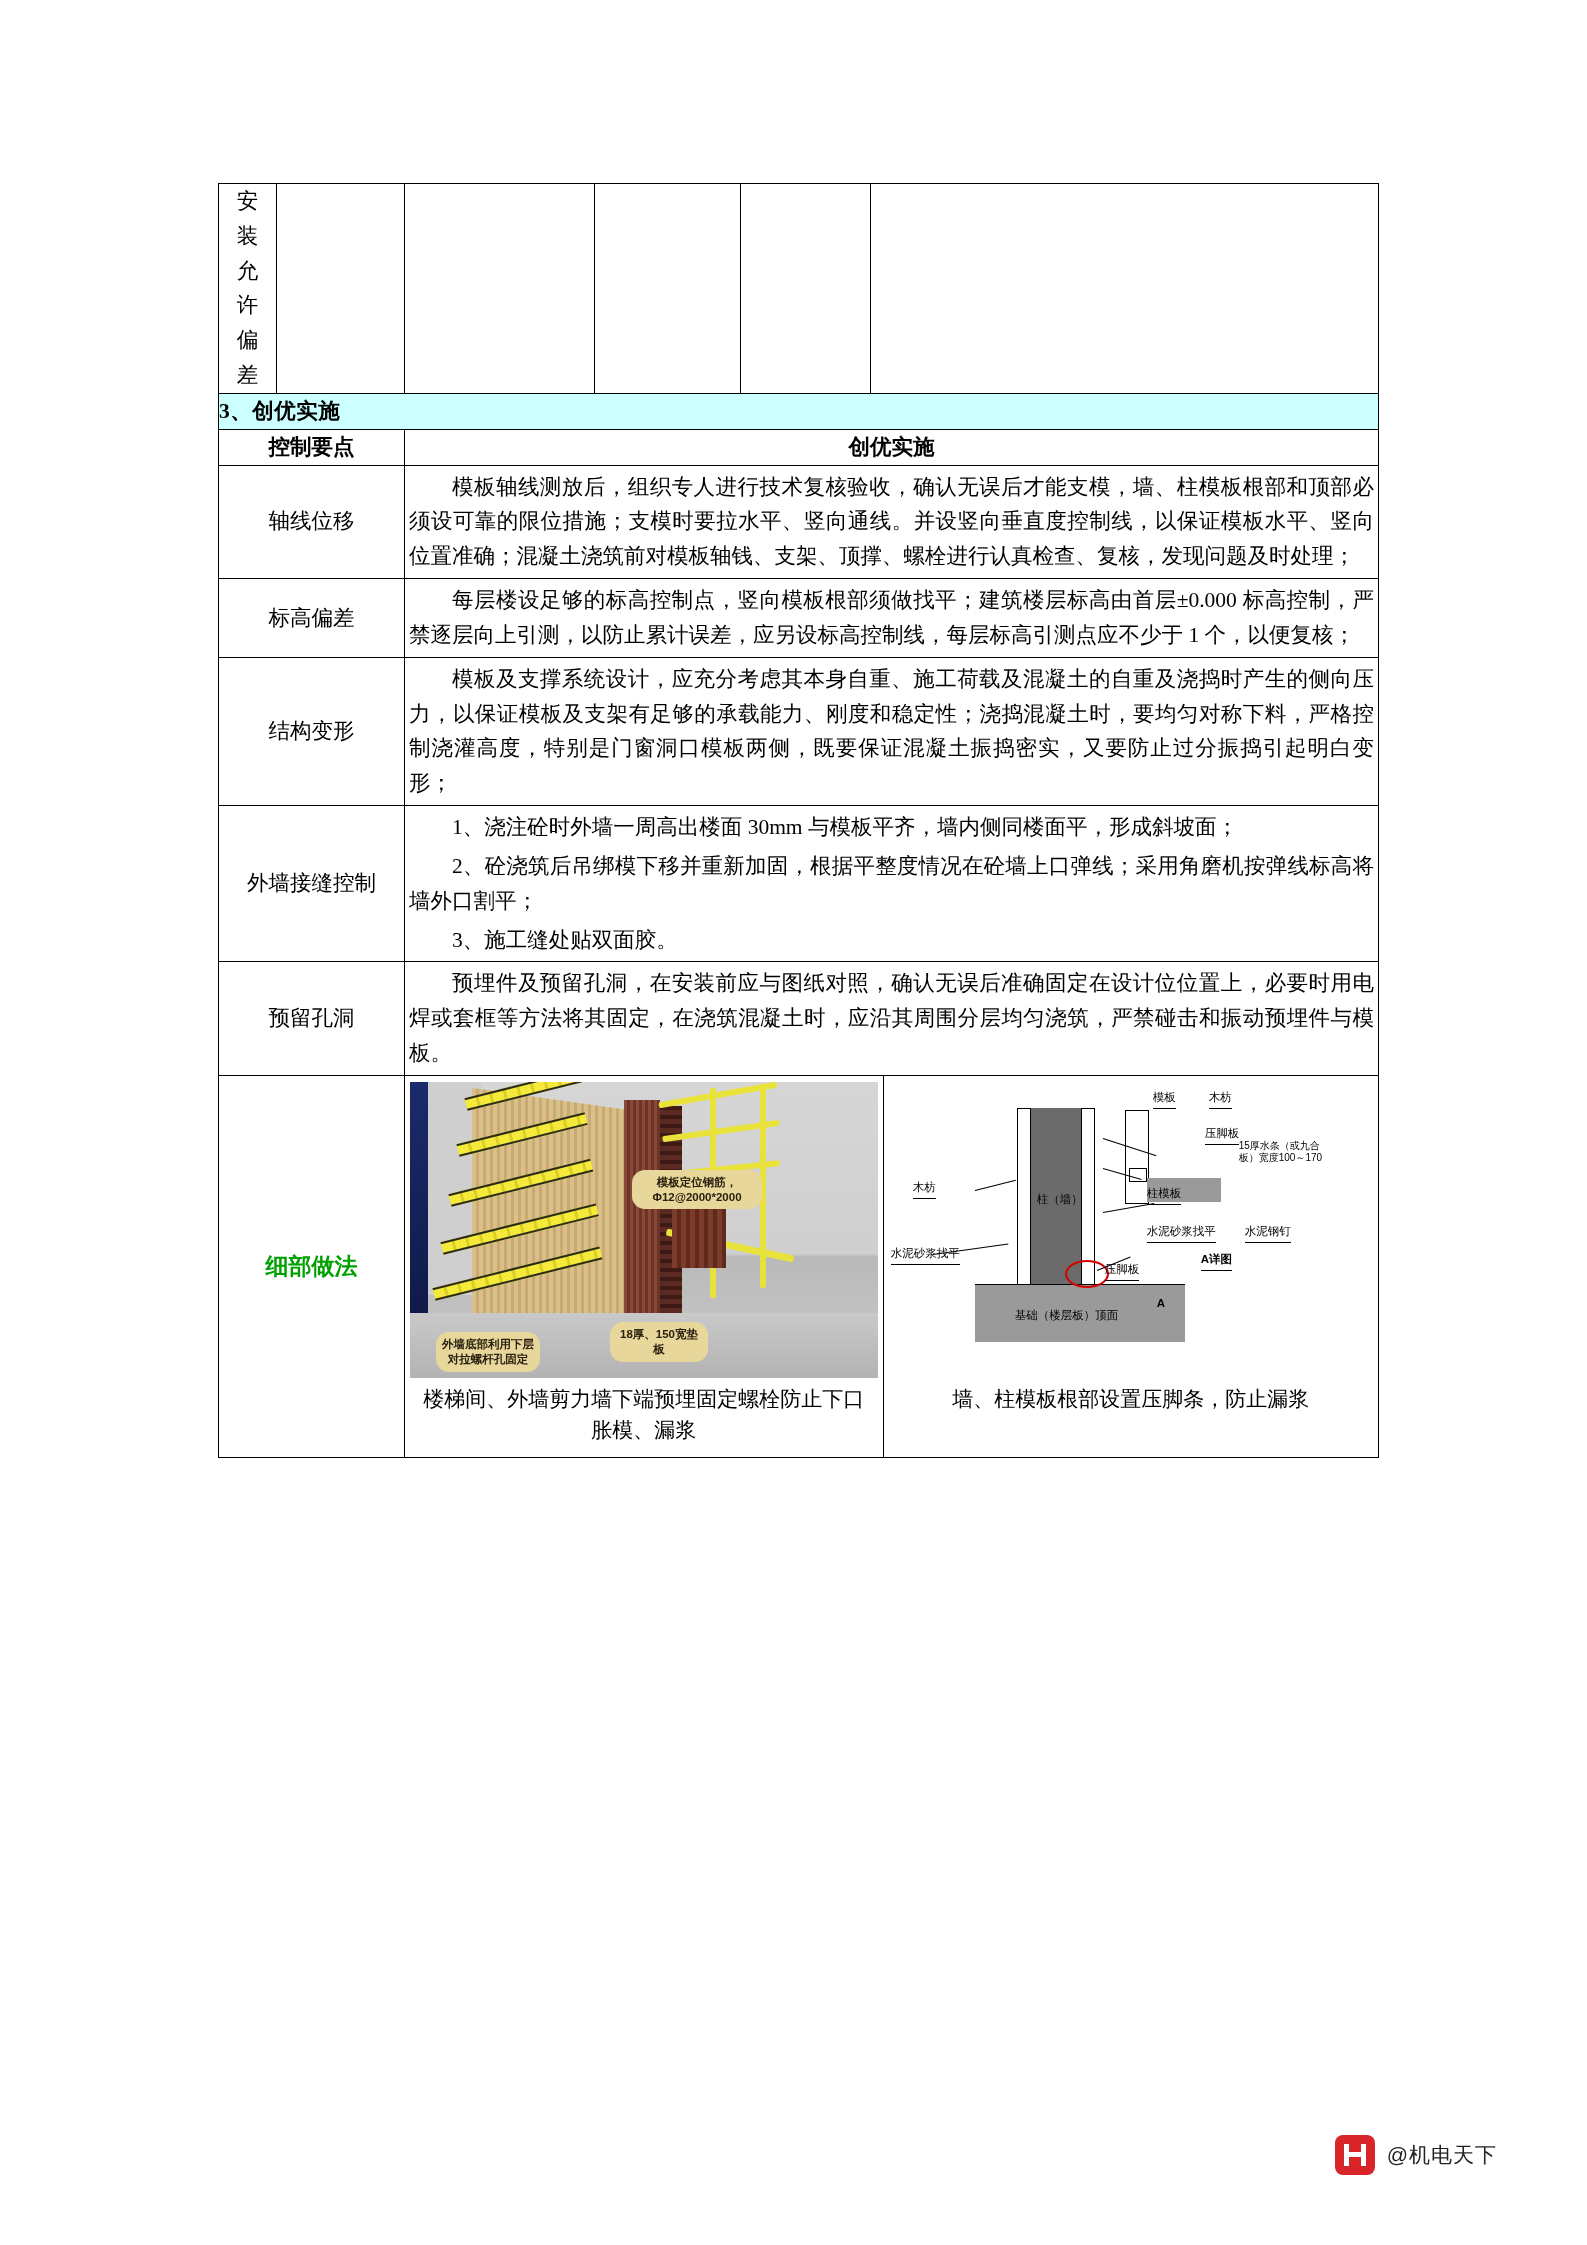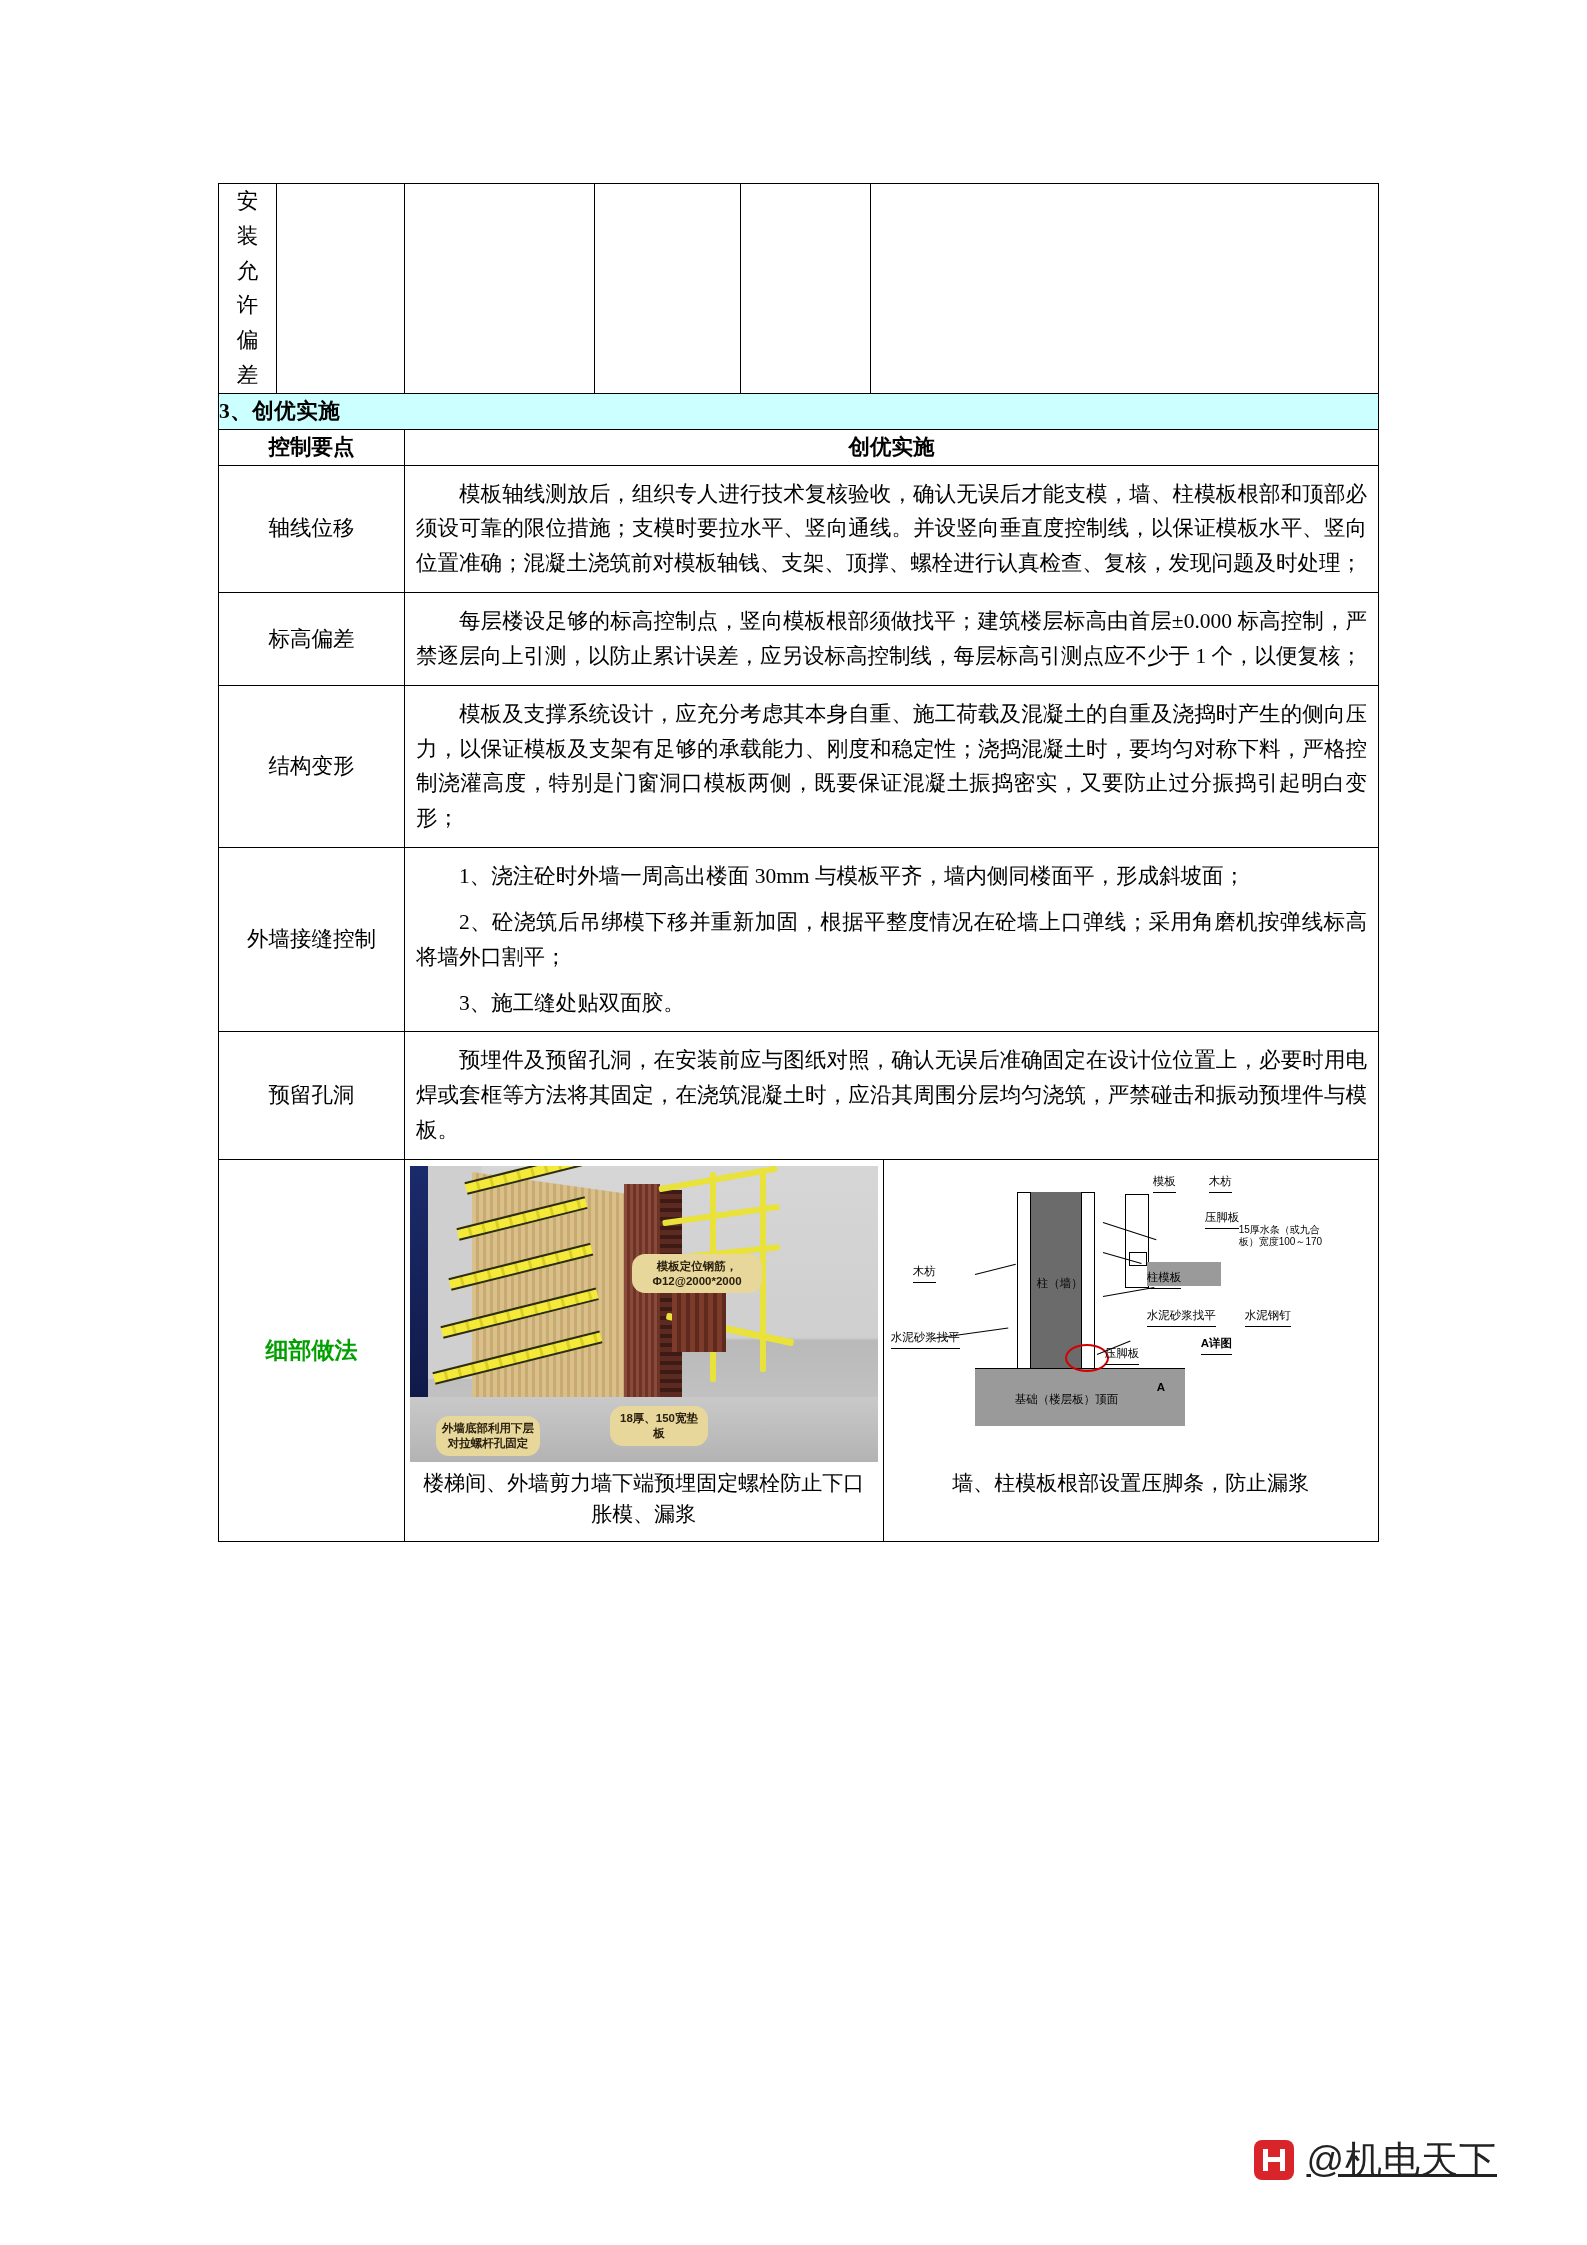--- a/index.html
+++ b/index.html
@@ -95,21 +95,21 @@
     font-size: 23px;
   }
   .body-cell {
     padding: 7px 11px 9px 11px;
     text-align: justify;
     text-justify: inter-ideograph;
     font-size: 21.5px;
     line-height: 1.62;
   }
   .body-cell p {
-    margin: 11px;
+    margin: 4px;
     text-indent: 2em;
   }
   .body-cell p.listind { text-indent: 2em; }
 
   
   .figure-cell {
     padding: 0;
     vertical-align: top;
   }
   .fig-wrap {
@@ -263,21 +263,21 @@
   .wm-logo::before, .wm-logo::after {
     content:"";
     position:absolute;
     background:#fff;
   }
   .wm-logo::before { left:9px; top:9px; width:5px; height:22px; }
   .wm-logo::after  { left:26px; top:9px; width:5px; height:22px; }
   .wm-bar {
     position:absolute; left:9px; top:17px; width:22px; height:5px; background:#fff;
   }
-  .wm-text { font-size: 37px; letter-spacing: 1px; text-decoration: underline; }
+  .wm-text { font-size: 21px; letter-spacing: 1px; }
 </style>
 </head>
 <body>
 
 <div class="page">
 
   <table class="doc-table">
     <colgroup>
       <col style="width:58px">
         <col style="width:128px">

